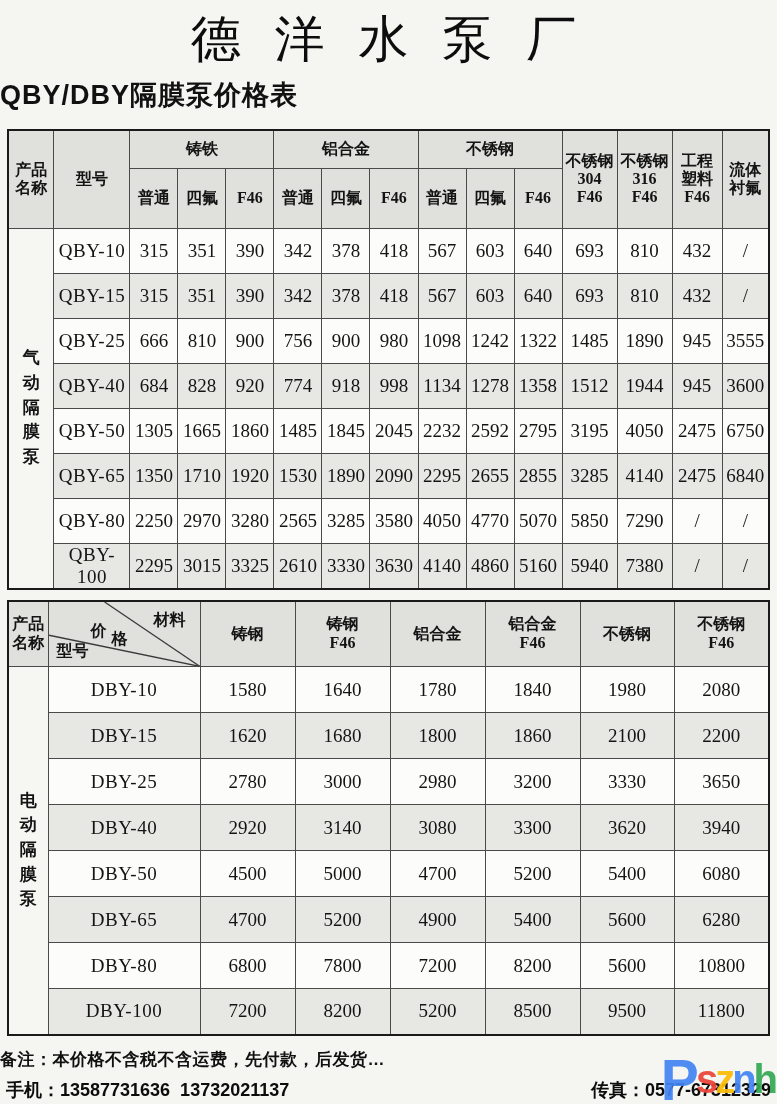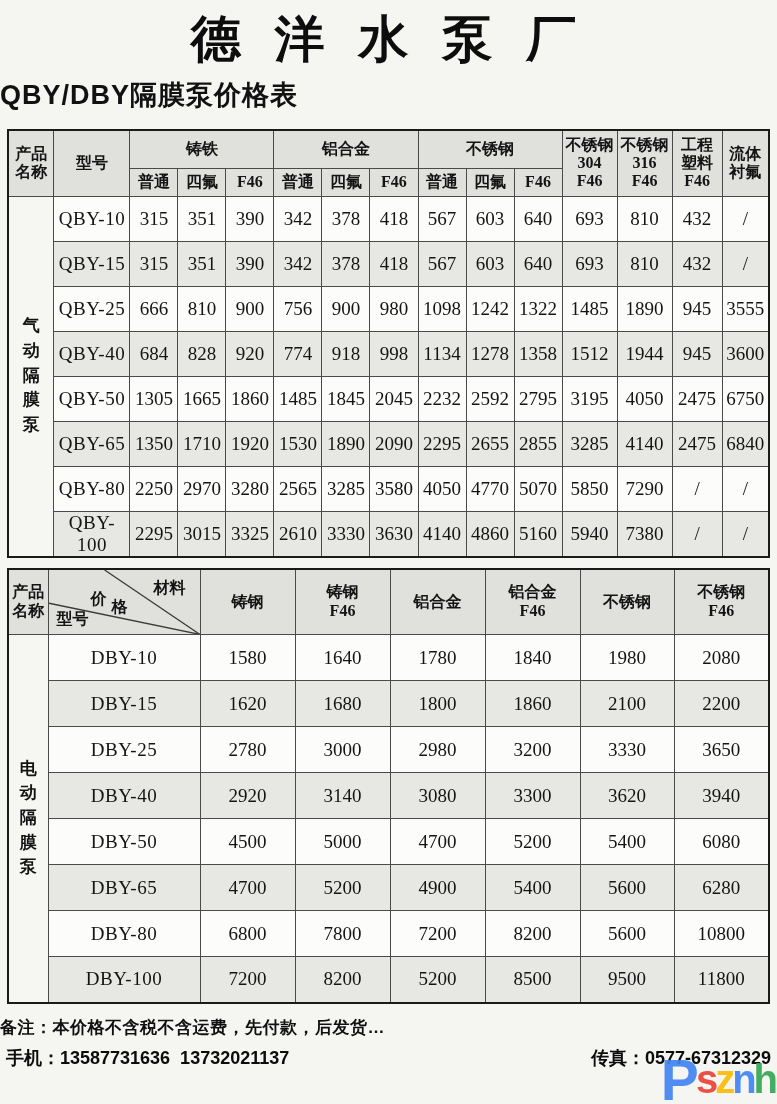--- a/index.html
+++ b/index.html
@@ -8,21 +8,21 @@
     background:#f5f5f2;
     font-family:"Liberation Sans", sans-serif;
     color:#141414;
     position:relative;
     overflow:hidden;
   }
   .doc-title{
     margin:6px 0 0 0;
     text-align:center;
     font-size:50px;
-    font-weight:700;
+    font-weight:400;
     letter-spacing:10px;
     color:#0d0d0d;
     font-family:"Liberation Sans", sans-serif;
   }
   .doc-subtitle{
     margin:4px 0 0 0;
     font-size:27px;
     font-weight:700;
     letter-spacing:1px;
     color:#111;
@@ -44,21 +44,21 @@
     padding:0;
     overflow:hidden;
   }
   .ptable th{
     background:#e0e0dd;
     font-weight:700;
     font-size:16px;
     line-height:1.15;
   }
   #qby thead tr.groups{height:38px;}
-  #qby thead tr.subs{height:28px;}
+  #qby thead tr.subs{height:60px;}
   #qby tbody tr{height:45px;}
   #dby thead tr{height:66px;}
   #dby tbody tr{height:46px;}
   .ptable td{background:#fcfcfa;font-size:19px;}
   .ptable tr.stripe td{background:#e7e7e3;}
   .ptable td.cat-cell{
     background:#f6f6f3;
     font-size:17px;
     font-weight:700;
     line-height:1.45;

